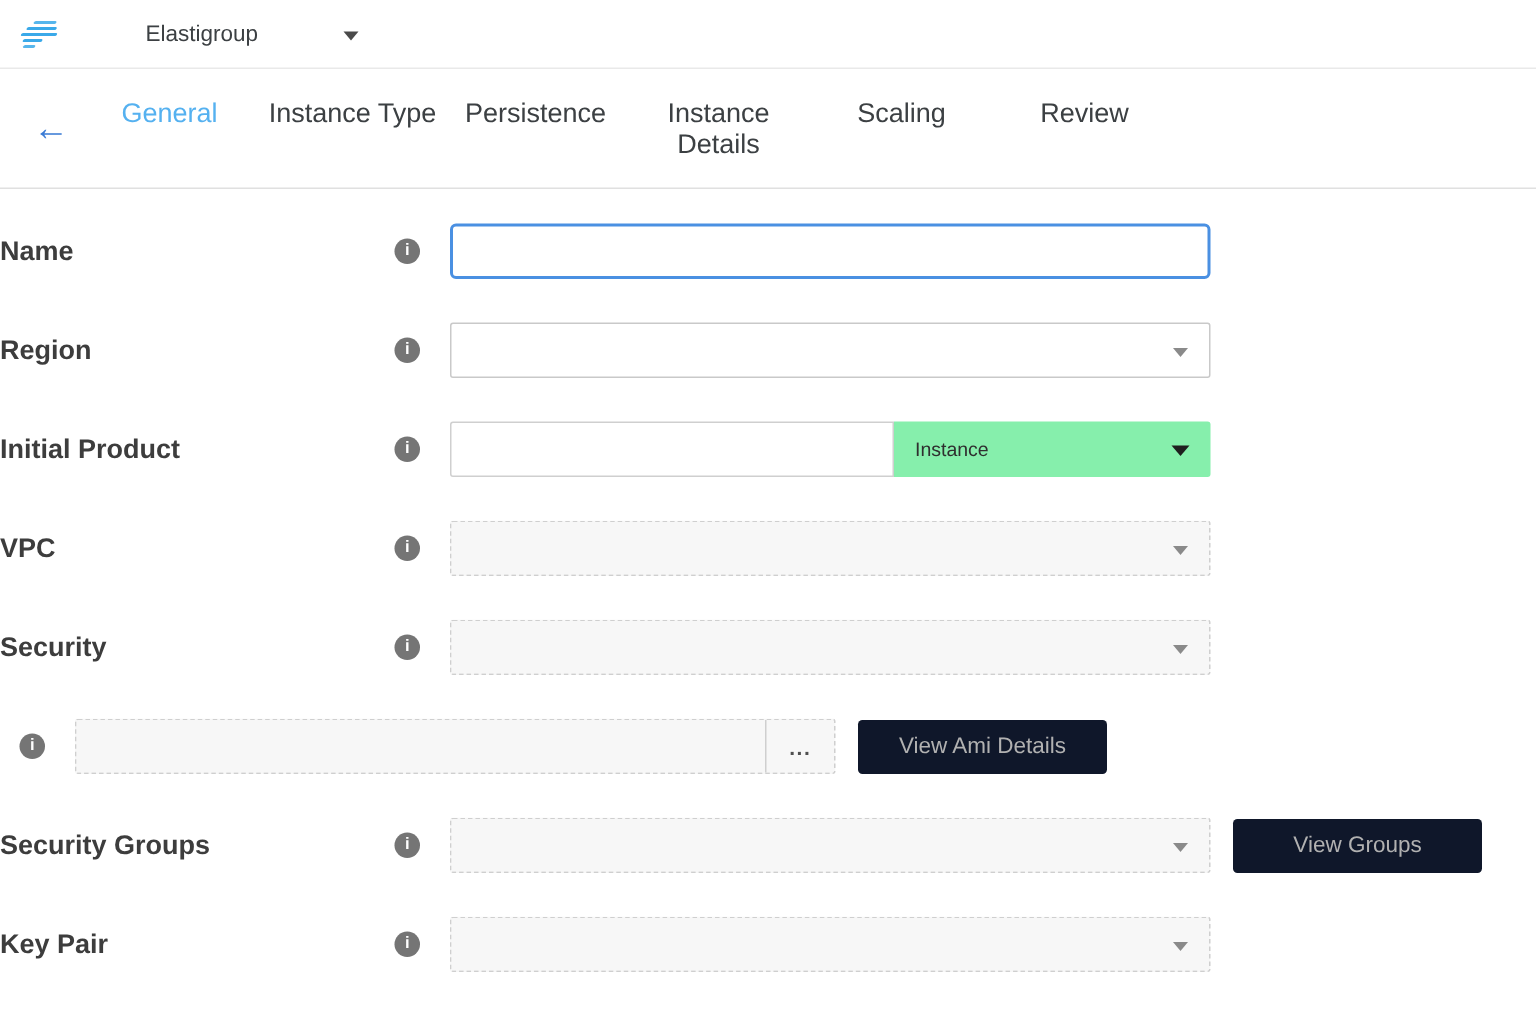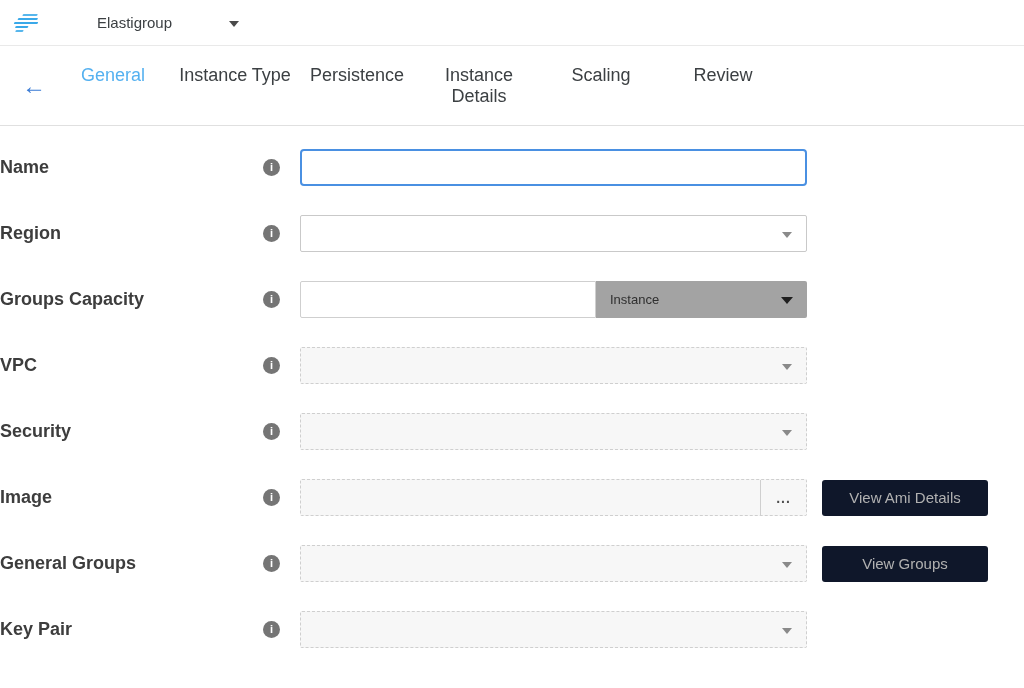--- a/index.html
+++ b/index.html
@@ -47,21 +47,21 @@
 
   .selectbox { flex:1; height:37px; border:1px solid #c9c9c9; border-radius:2px;
                background:#fff; position:relative; cursor:pointer; }
   .selectbox.disabled { border:1px dashed #cfcfcf; background:#f7f7f7; cursor:default; }
   .caret-gray { position:absolute; right:14px; top:50%; margin-top:-2px; width:0; height:0;
                 border-left:5px solid transparent; border-right:5px solid transparent;
                 border-top:6px solid #8a8a8a; }
 
   .cap-input { width:296px; height:37px; border:1px solid #cfcfcf; border-radius:2px 0 0 2px;
                padding:0 10px; font-size:13px; outline:none; background:#fff; }
-  .unit-select { width:211px; height:37px; background:#a3a3a3; border-radius:0 2px 2px 0;
+  .unit-select { width:211px; height:37px; background:#86efac; border-radius:0 2px 2px 0;
                  display:flex; align-items:center; padding-left:14px; font-size:13px;
                  color:#2f2f2f; position:relative; cursor:pointer; }
   .caret-black { position:absolute; right:14px; top:50%; margin-top:-3px; width:0; height:0;
                  border-left:6px solid transparent; border-right:6px solid transparent;
                  border-top:7px solid #1f1f1f; }
 
   .browse-box { position:absolute; right:0; top:0; bottom:0; width:46px;
                 border-left:1px solid #cfcfcf; display:flex; align-items:center;
                 justify-content:center; color:#4f4f4f; font-size:14px; font-weight:bold;
                 letter-spacing:1px; }
@@ -111,21 +111,21 @@
     <span class="row-label">Region</span>
     <span class="info-icon">i</span>
     <div class="field-area">
       <div class="selectbox">
         <span class="caret-gray"></span>
       </div>
     </div>
   </div>
 
   <div class="form-row">
-    <span class="row-label">Groups Capacity</span>
+    <span class="row-label">Initial Product</span>
     <span class="info-icon">i</span>
     <div class="field-area">
       <input class="cap-input" type="text" value="" style="">
       <div class="unit-select">
         <span>Instance</span>
         <span class="caret-black"></span>
       </div>
     </div>
   </div>
 
@@ -143,32 +143,31 @@
     <span class="row-label">Security</span>
     <span class="info-icon">i</span>
     <div class="field-area">
       <div class="selectbox disabled">
         <span class="caret-gray"></span>
       </div>
     </div>
   </div>
 
   <div class="form-row">
-    <span class="row-label">Image</span>
     <span class="info-icon">i</span>
     <div class="field-area">
       <div class="selectbox disabled">
         <span class="browse-box">...</span>
       </div>
     </div>
     <button class="side-btn">View Ami Details</button>
   </div>
 
   <div class="form-row">
-    <span class="row-label">General Groups</span>
+    <span class="row-label">Security Groups</span>
     <span class="info-icon">i</span>
     <div class="field-area">
       <div class="selectbox disabled">
         <span class="caret-gray"></span>
       </div>
     </div>
     <button class="side-btn">View Groups</button>
   </div>
 
   <div class="form-row">

